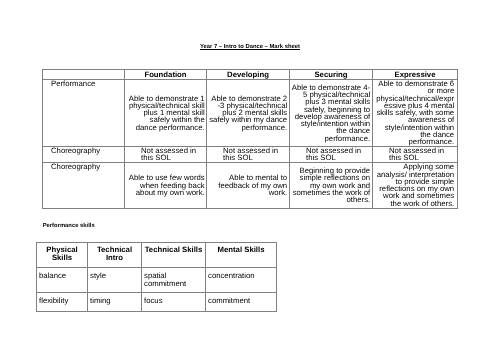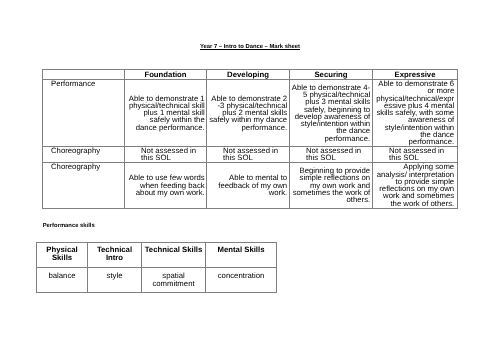--- a/index.html
+++ b/index.html
@@ -49,21 +49,21 @@
   #mark-table tr.r-appr td { height: 45px; }
   #mark-table td { padding: 0; }
   #mark-table td.desc > span { display: inline-block; width: 78.4px; text-align: right; }
   #mark-table td.label { text-align: left; vertical-align: top; padding-left: 8px; }
   #mark-table td.desc { text-align: center; vertical-align: middle; }
   #mark-table td.plain { text-align: left; vertical-align: top; padding-left: 16px; }
 
   
   #skills-table { left: 36px; top: 234px; margin-top: 8px; }
   #skills-table th { text-align: center; font-weight: bold; vertical-align: top; padding: 2.5px 2px 0; height: 21.8px; line-height: 8.6px; }
-  #skills-table td { text-align: center; vertical-align: top; padding: 3.5px 2px 0; line-height: 8.6px; }
+  #skills-table td { vertical-align: top; padding: 3.5px 2px 0; line-height: 8.6px; }
   #skills-table tr.sr1 td { height: 20.4px; }
   #skills-table tr.sr2 td { height: 14.4px; }
 
   .section-label {
     position: absolute;
     left: 42.7px; top: 222.8px;
     font-size: 5.85px;
     line-height: 7px;
     font-weight: bold;
   }
@@ -130,16 +130,22 @@
       <th>Technical Intro</th>
       <th>Technical Skills</th>
       <th>Mental Skills</th>
     </tr>
     <tr class="sr1">
       <td>balance</td>
       <td>style</td>
       <td>spatial commitment</td>
       <td>concentration</td>
     </tr>
+    <tr class="sr2">
+      <td>flexibility</td>
+      <td>timing</td>
+      <td>focus</td>
+      <td>commitment</td>
+    </tr>
   </tbody>
     </table>
 
 </div>
 
 </body></html>

